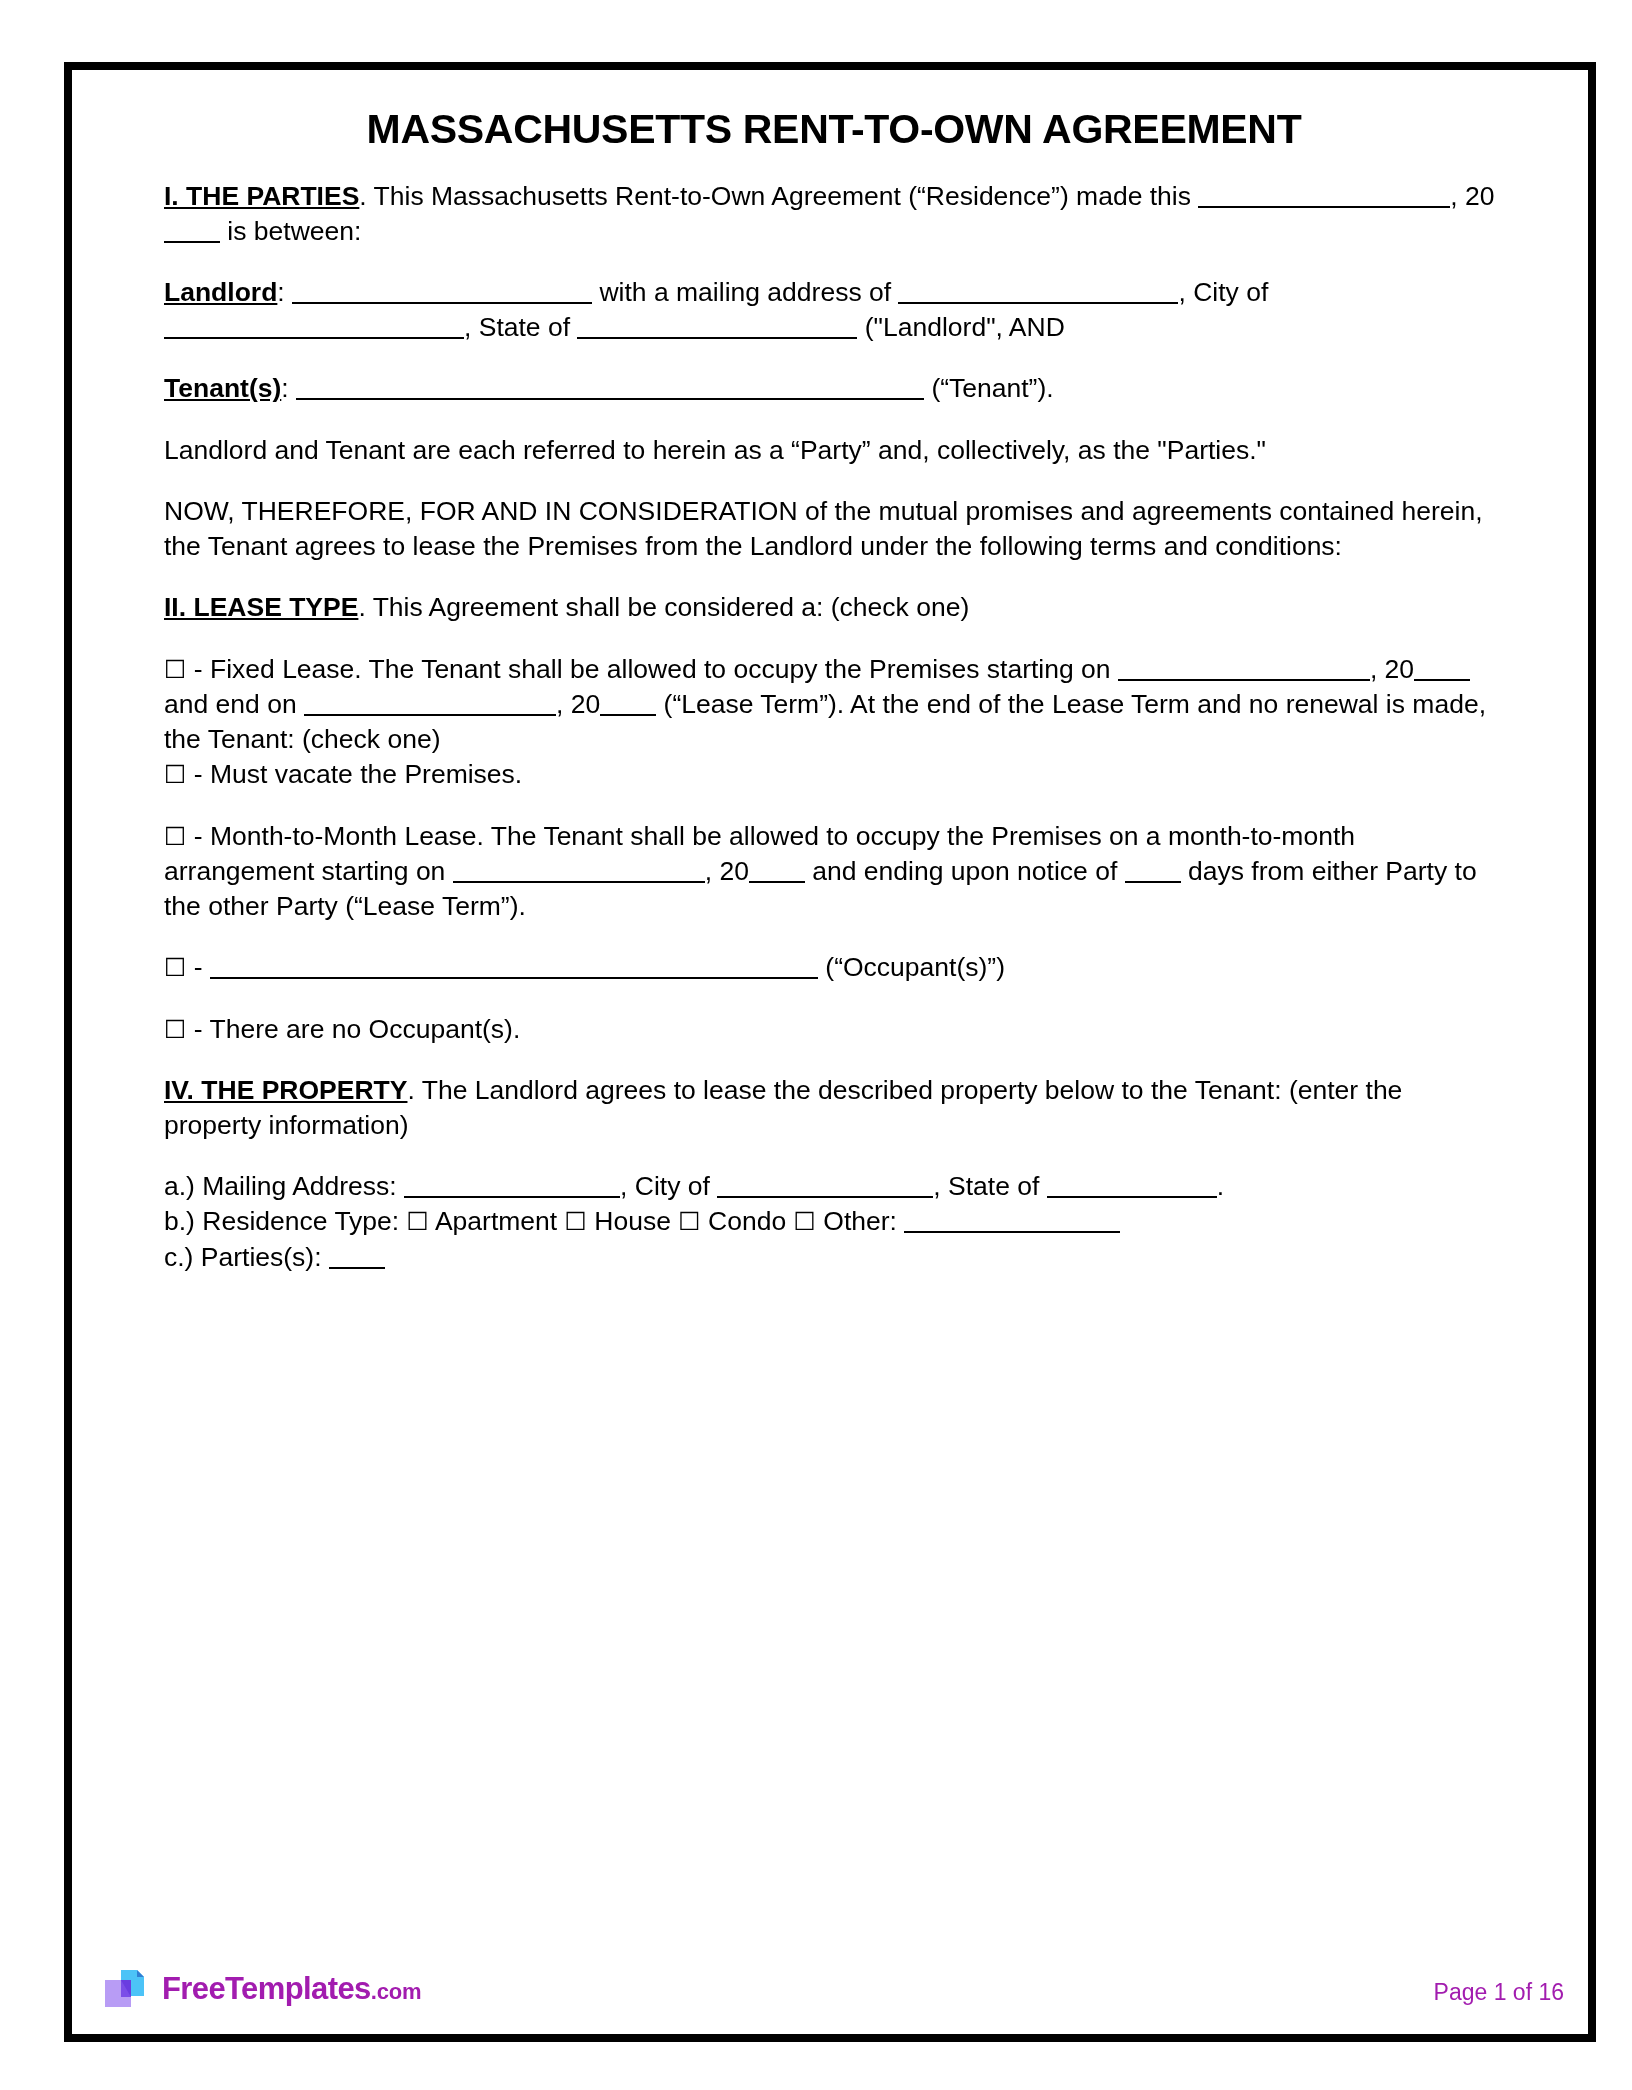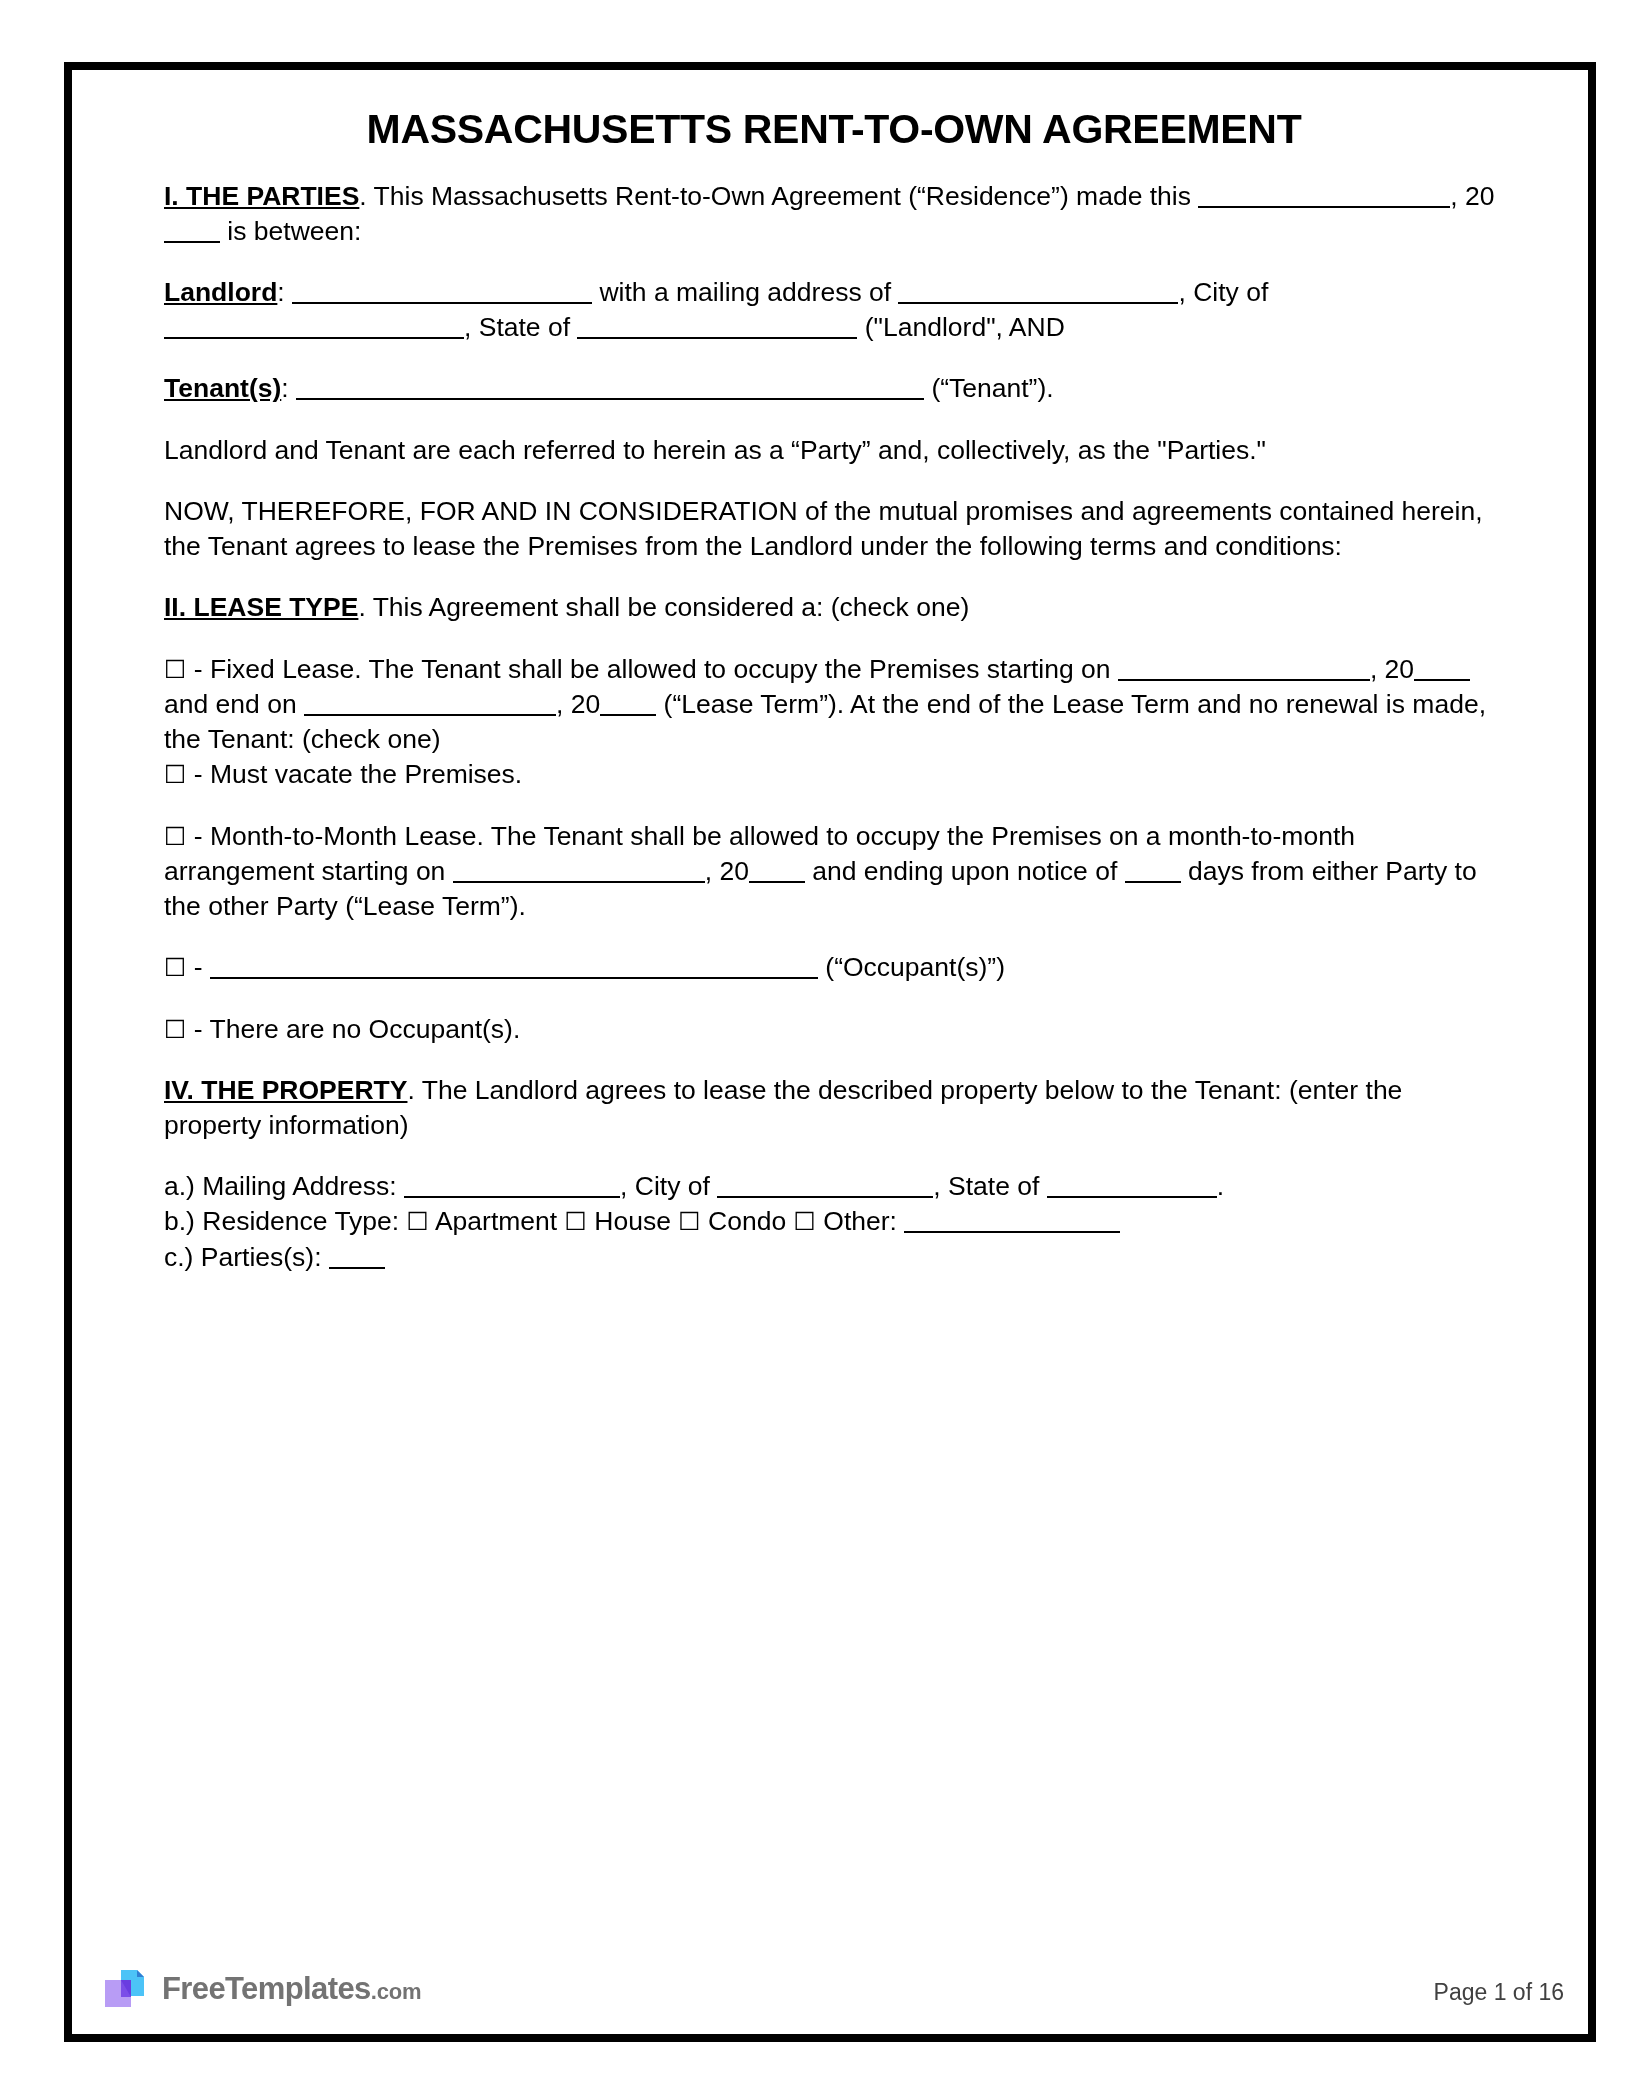--- a/index.html
+++ b/index.html
@@ -102,34 +102,34 @@
     gap: 12px;
   }
   .logo-mark {
     position: relative;
     width: 46px;
     height: 46px;
   }
   .logo-text {
     font-size: 31px;
     font-weight: bold;
-    color: #737373;
+    color: #a21caf;
     letter-spacing: -0.6px;
   }
   .logo-text .dotcom {
     font-size: 22px;
     font-weight: bold;
     letter-spacing: -0.2px;
   }
   .page-num {
     position: absolute;
     right: 24px;
     bottom: 8px;
     font-size: 23px;
-    color: #404040;
+    color: #a21caf;
   }
 </style>
 </head>
 <body>
 
 <div class="page">
  <div class="page-inner">
 
   <div class="content">
 

